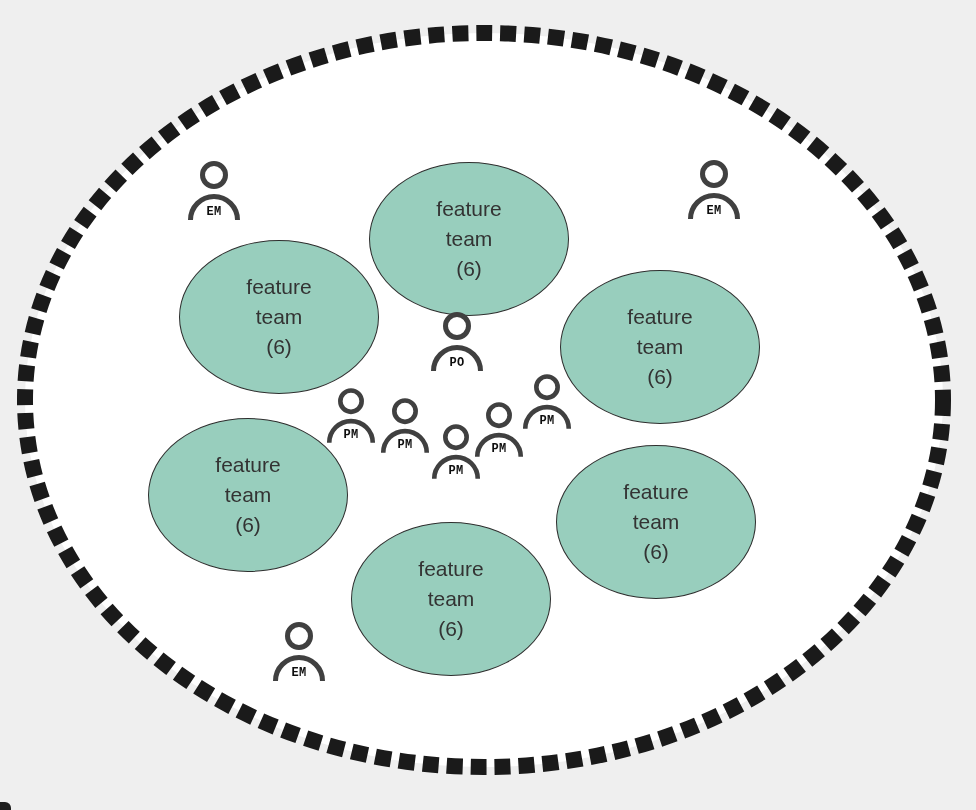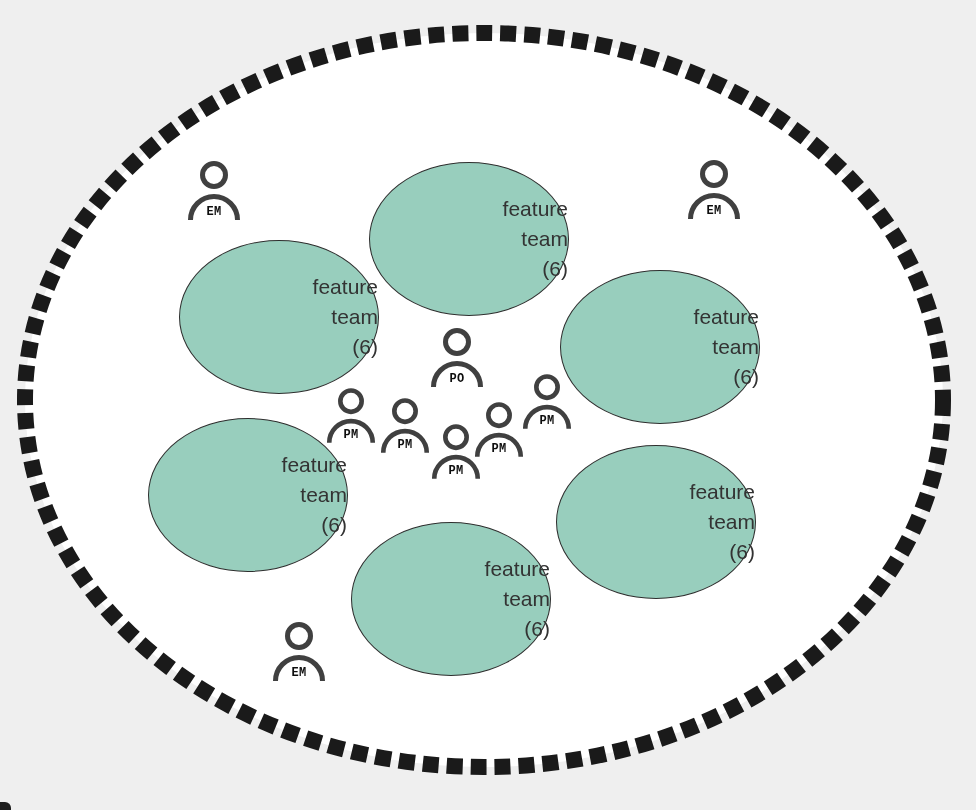--- a/index.html
+++ b/index.html
@@ -21,21 +21,21 @@
   .team {
     position: absolute;
     width: 200px;
     height: 154px;
     border-radius: 50%;
     background: var(--team_fill, #98cebd);
     border: 1px solid var(--team_border, #2e2e2e);
     box-sizing: border-box;
     display: flex;
     flex-direction: column;
-    align-items: flex-end;
+    align-items: center;
     justify-content: center;
     color: var(--team_text, #333);
     font-size: 21px;
     line-height: 30px;
     text-align: center;
   }
   .person { position: absolute; color: var(--icon_stroke, #404040); font-family: Liberation Mono, monospace; }
   .person svg { display: block; width: 100%; height: 100%; }
   .person .role {
     position: absolute;
@@ -111,21 +111,21 @@
     <span class="role">EM</span>
   </div>
   <div class="person em" style="left:272px; top:622px;">
     <svg viewBox="0 0 54 60" aria-hidden="true">
       <circle cx="27" cy="14" r="11.5" fill="none" stroke="currentColor" stroke-width="5"></circle>
       <path d="M3.5 59 A 23.5 23.5 0 0 1 50.5 59" fill="none" stroke="currentColor" stroke-width="5"></path>
     </svg>
     <span class="role">EM</span>
   </div>
 
-  <div class="person po" style="left:430px; top:328px;">
+  <div class="person po" style="left:430px; top:312px;">
     <svg viewBox="0 0 54 60" aria-hidden="true">
       <circle cx="27" cy="14" r="11.5" fill="none" stroke="currentColor" stroke-width="5"></circle>
       <path d="M3.5 59 A 23.5 23.5 0 0 1 50.5 59" fill="none" stroke="currentColor" stroke-width="5"></path>
     </svg>
     <span class="role">PO</span>
   </div>
 
   <div class="person pm" style="left:326px; top:388px;">
     <svg viewBox="0 0 54 60" aria-hidden="true">
       <circle cx="27" cy="14" r="11.5" fill="none" stroke="currentColor" stroke-width="5"></circle>

